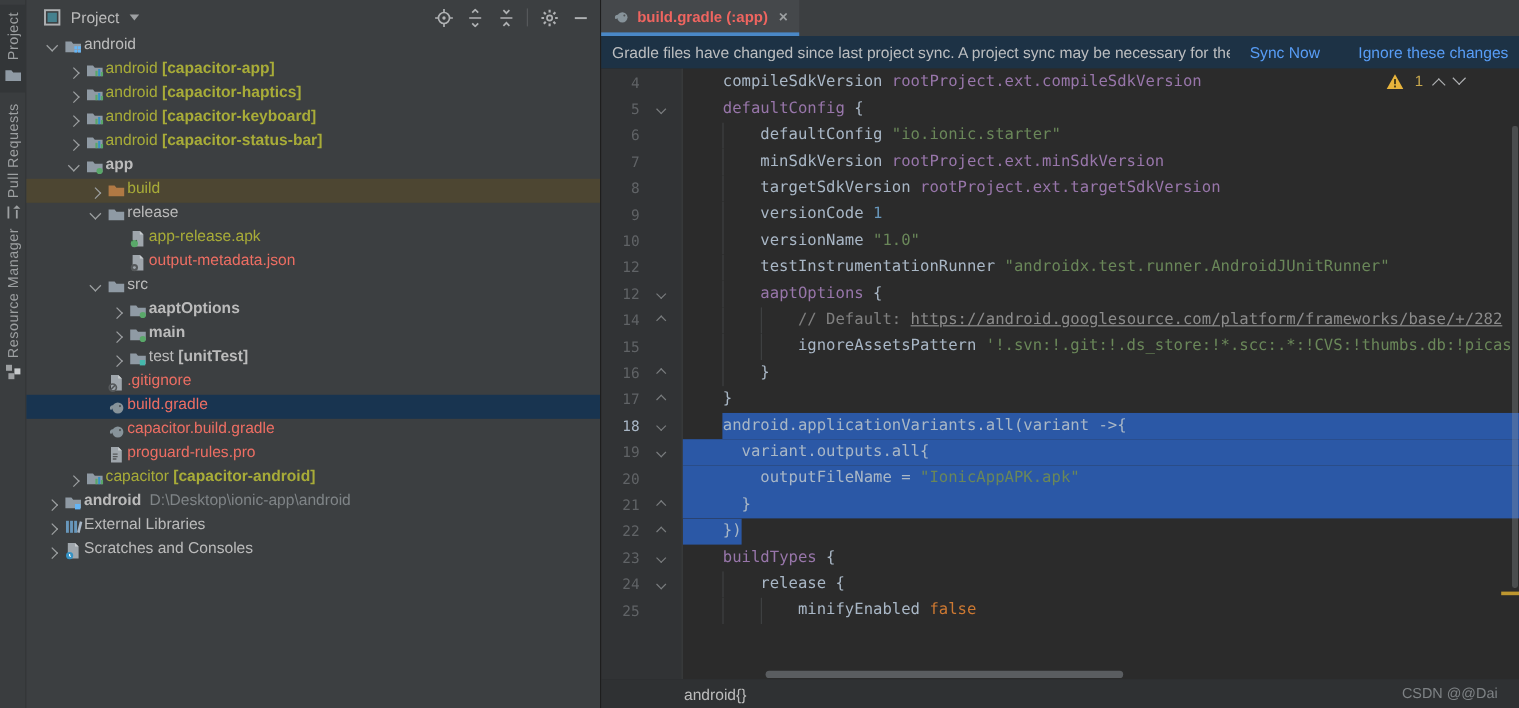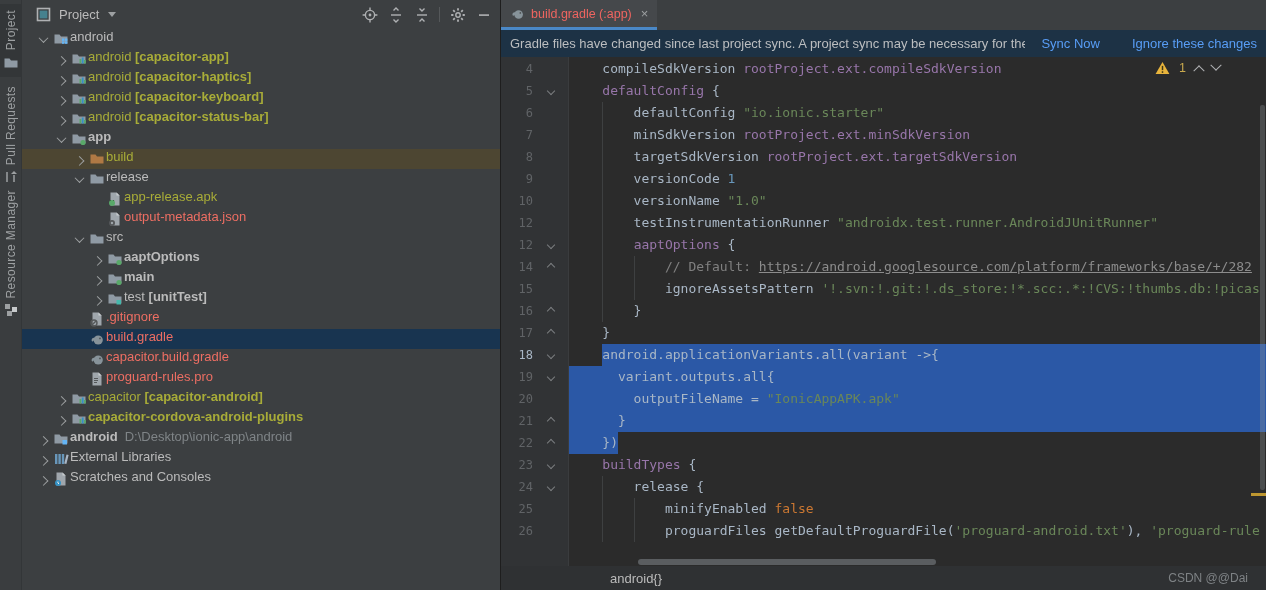--- a/index.html
+++ b/index.html
@@ -31,21 +31,21 @@
   .chv.r{transform:rotate(-45deg) translate(-1px,1px);}
   .ticon{width:18px;flex:none;display:flex;align-items:center;justify-content:center;}
   .lbl{color:#BBBBBB;}
   .c-ig{color:#A8AC38;}
   .c-uv{color:#ED6E63;}
   .b{font-weight:bold;}
   .tpath{color:#7F8487;margin-left:7px;}
   
   .editor{position:absolute;left:500px;top:0;right:0;height:590px;background:#2B2B2B;
           border-left:1px solid #1E1E1E;box-sizing:border-box;}
-  .tabbar{height:30px;background:#3C3F41;display:flex;align-items:stretch;}
+  .tabbar{height:30px;background:#3C3F41;display:flex;align-items:stretch;font-weight:bold;}
   .tab{display:flex;align-items:center;gap:6px;padding:0 9px;background:#45484B;
        border-bottom:3px solid #4A88C7;box-sizing:border-box;cursor:pointer;}
   .tab-title{color:#EF6560;font-size:12.5px;}
   .tab-close{color:#9DA0A2;font-size:13px;margin-left:3px;cursor:pointer;}
   .banner{height:27px;background:#1D3245;display:flex;align-items:center;padding:0 9px;gap:16px;
           font-size:13px;color:#BCBEC0;overflow:hidden;}
   .banner .lnk{color:#589DF6;cursor:pointer;white-space:nowrap;}
   .banner .msg{white-space:nowrap;overflow:hidden;}
   .banner .spacer{flex:1;}
   .code{position:absolute;top:57px;left:0;right:0;bottom:24px;overflow:hidden;}
@@ -71,21 +71,21 @@
   .sel-end .selwrap{background:#2B58A6;display:inline-block;margin-left:-2px;padding-left:2px;}
   .inspect{position:absolute;top:4px;right:46px;display:flex;align-items:center;gap:9px;z-index:4;}
   .inspect .cnt{color:#C9A94E;font-size:12.5px;font-family:"Liberation Sans",sans-serif;}
   .ichv{display:inline-block;width:7px;height:7px;border-right:1.6px solid #AFB1B3;border-bottom:1.6px solid #AFB1B3;cursor:pointer;}
   .ichv.u{transform:rotate(-135deg) translate(-2px,-2px);}
   .ichv.d{transform:rotate(45deg) translate(-2px,-2px);}
   .hscroll{position:absolute;left:137px;bottom:1px;width:298px;height:6px;background:#5A5D60;border-radius:3px;z-index:3;cursor:pointer;}
   .vscroll{position:absolute;right:1px;top:48px;width:5px;height:385px;background:rgba(150,155,160,.30);border-radius:2px;z-index:3;cursor:pointer;}
   .ymark{position:absolute;right:0;top:436px;width:15px;height:3px;background:#BE9730;z-index:3;}
   .crumbs{position:absolute;left:0;right:0;bottom:0;height:24px;background:#2F3133;display:flex;align-items:center;
-          padding-left:109px;color:#BBBBBB;font-size:13px;box-sizing:border-box;}
+          padding-left:69px;color:#BBBBBB;font-size:13px;box-sizing:border-box;}
   .crumb{cursor:pointer;}
   .watermark{position:absolute;right:18px;top:5px;color:#7E8285;font-size:12px;}
   svg{display:block;}
 </style>
 </head>
 <body>
 
 <div class="app">
 
   <div class="stripe" id="stripe">
@@ -251,26 +251,20 @@
               <path fill="#9FA6AC" d="M3.5 1.5h6l3 3v10h-9z"></path>
               <path fill="#C9CDD0" d="M9.5 1.5l3 3h-3z"></path>
               <path stroke="#55585A" stroke-width="1.1" d="M5 7.5h4M5 9.5h4M5 11.5h3"></path>
             </svg></span><span class="lbl c-uv">proguard-rules.pro</span></div>
         <div class="row"><span style="width:30px;flex:none"></span><span class="tchev"><span class="chv r"></span></span><span class="ticon"><svg width="16" height="16" viewBox="0 0 16 16">
               <path fill="#8F9AA4" d="M1.5 3.5h5l1.5 2h6.5v7h-13z"></path>
               <rect x="8.5" y="8" width="1.8" height="4.5" fill="#59A869"></rect>
               <rect x="10.8" y="6.5" width="1.8" height="6" fill="#3592C4"></rect>
               <rect x="13.1" y="9" width="1.8" height="3.5" fill="#59A869"></rect>
             </svg></span><span class="lbl c-ig">capacitor </span><span class="lbl c-ig b">[capacitor-android]</span></div>
-        <div class="row"><span style="width:30px;flex:none"></span><span class="tchev"><span class="chv r"></span></span><span class="ticon"><svg width="16" height="16" viewBox="0 0 16 16">
-              <path fill="#8F9AA4" d="M1.5 3.5h5l1.5 2h6.5v7h-13z"></path>
-              <rect x="8.5" y="8" width="1.8" height="4.5" fill="#59A869"></rect>
-              <rect x="10.8" y="6.5" width="1.8" height="6" fill="#3592C4"></rect>
-              <rect x="13.1" y="9" width="1.8" height="3.5" fill="#59A869"></rect>
-            </svg></span><span class="lbl c-ig b">capacitor-cordova-android-plugins</span></div>
         <div class="row"><span style="width:12px;flex:none"></span><span class="tchev"><span class="chv r"></span></span><span class="ticon"><svg width="16" height="16" viewBox="0 0 16 16">
               <path fill="#8F9AA4" d="M1.5 3.5h5l1.5 2h6.5v7h-13z"></path>
               <rect x="9.5" y="9" width="4.5" height="4.5" fill="#64B5F6"></rect>
             </svg></span><span class="lbl  b">android</span><span class="tpath">D:\Desktop\ionic-app\android</span></div>
         <div class="row"><span style="width:12px;flex:none"></span><span class="tchev"><span class="chv r"></span></span><span class="ticon"><svg width="16" height="16" viewBox="0 0 16 16">
               <rect x="2" y="3" width="2.4" height="10" fill="#6897BB"></rect>
               <rect x="5.4" y="3" width="2.4" height="10" fill="#6897BB"></rect>
               <rect x="8.8" y="3" width="2.4" height="10" fill="#6897BB"></rect>
               <rect x="12.4" y="3.6" width="2.2" height="9.4" fill="#A9B7C6" transform="rotate(14 13.5 8)"></rect>
             </svg></span><span class="lbl ">External Libraries</span></div>
@@ -468,27 +462,20 @@
             </div>
             <div class="ct"><i class="gd" style="left:33.32px"></i><span class="tk-pl">        release {</span></div>
           </div>
           <div class="cl">
             <div class="g">
               <span class="ln">25</span>
               <span class="fold"></span>
             </div>
             <div class="ct"><i class="gd" style="left:33.32px"></i><i class="gd" style="left:64.64px"></i><span class="tk-pl">            minifyEnabled </span><span class="tk-kw">false</span></div>
           </div>
-          <div class="cl">
-            <div class="g">
-              <span class="ln">26</span>
-              <span class="fold"></span>
-            </div>
-            <div class="ct"><i class="gd" style="left:33.32px"></i><i class="gd" style="left:64.64px"></i><span class="tk-pl">            proguardFiles getDefaultProguardFile(</span><span class="tk-str">'proguard-android.txt'</span><span class="tk-pl">), </span><span class="tk-str">'proguard-rule</span></div>
-          </div>
         </div>
       <div class="inspect">
         <span id="warn-icon">
             <svg width="15" height="14" viewBox="0 0 16 15">
               <path fill="#E8B43C" d="M8 1L15.4 14H.6z"></path>
               <rect x="7.2" y="5.2" width="1.6" height="4.6" fill="#3B3415"></rect>
               <rect x="7.2" y="11" width="1.6" height="1.7" fill="#3B3415"></rect>
             </svg>
           </span>
         <span class="cnt">1</span>

